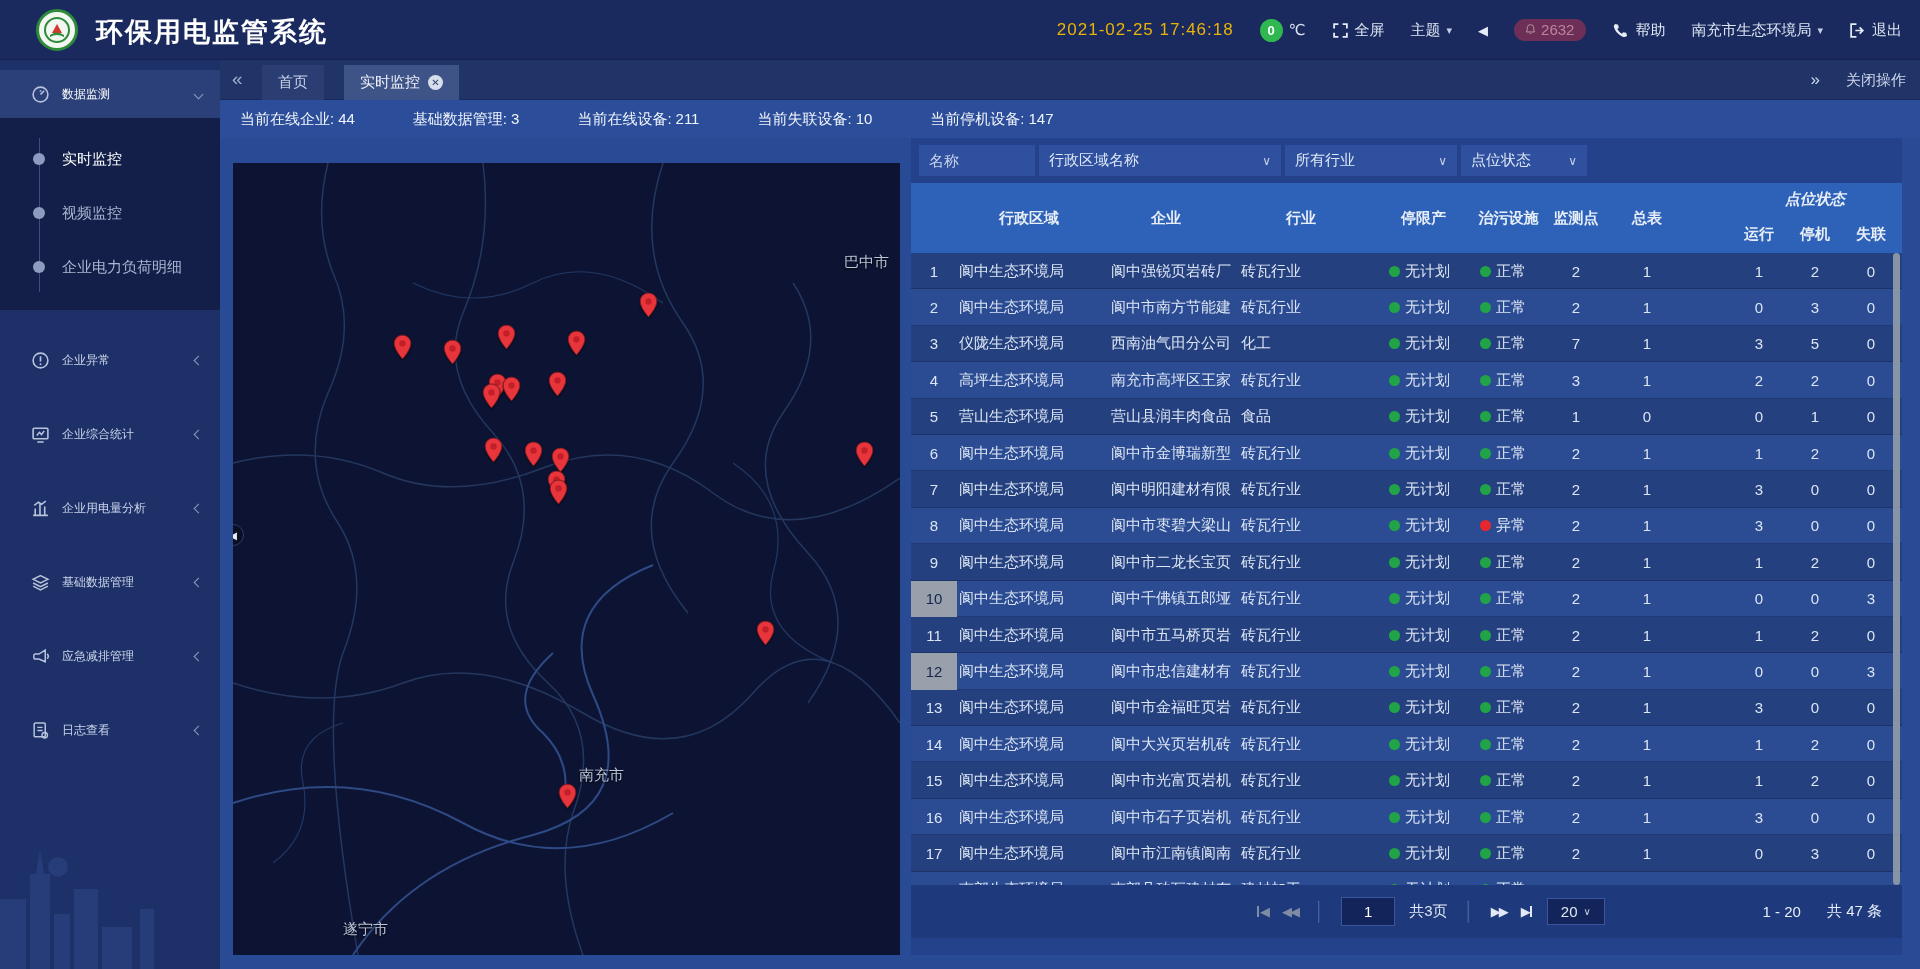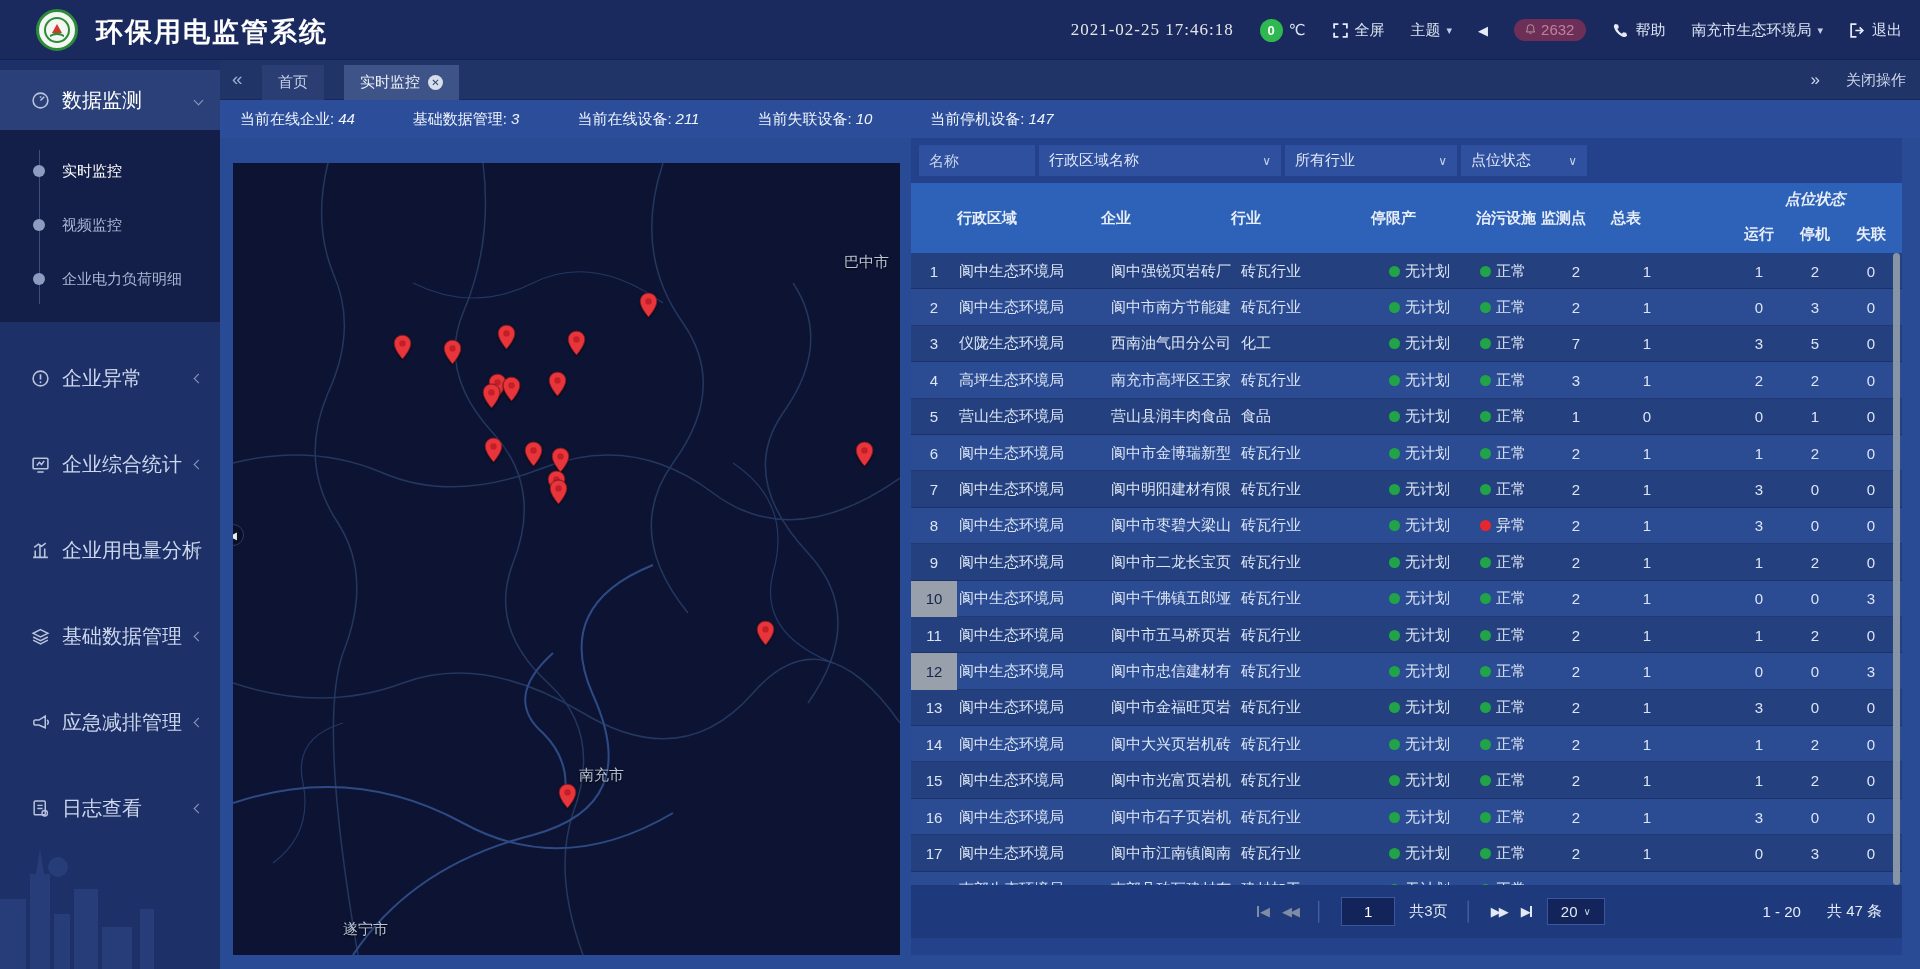--- a/index.html
+++ b/index.html
@@ -8,35 +8,35 @@
   .app { position:relative; width:1920px; height:969px; }
 
   
   .hdr { position:absolute; left:0; top:0; width:1920px; height:60px; background:#1a2a5e;
          display:flex; align-items:center; border-bottom:1px solid #13224e; z-index:5;}
   .logo { position:absolute; left:36px; top:9px; width:42px; height:42px; border-radius:50%;
           background:#f2f7f2; border:3px solid #2e8b3a; display:flex; align-items:center; justify-content:center; }
   .logo svg{ width:28px; height:28px;}
   .title { position:absolute; left:96px; top:14px; font-size:27px; font-weight:bold; color:#ffffff; letter-spacing:2px; }
   .hdr-right { position:absolute; right:18px; top:0; height:60px; display:flex; align-items:center; gap:26px; color:#dde5f3; font-size:15px; }
-  .clock { font-size:17px; color:#e5e5e5; letter-spacing:1px;font-family:Liberation Serif, serif;}
+  .clock { font-size:17px; color:#eab308; letter-spacing:1px;}
   .temp { display:flex; align-items:center; gap:6px; }
   .temp-circle { width:23px; height:23px; border-radius:50%; background:#2fb84f; color:#fff; font-size:13px; font-weight:bold;
                  display:flex; align-items:center; justify-content:center; }
   .hbtn { display:flex; align-items:center; gap:6px; cursor:pointer; white-space:nowrap;}
   .hbtn svg { width:17px; height:17px; }
   .caret { font-size:11px; color:#c4cfe6; }
   .badge-pill { display:flex; align-items:center; gap:4px; background:#7c3157; opacity:.85; border-radius:11px;
                 padding:2px 12px 3px 10px; color:#d993ab; }
   .badge-pill .num { color:#d893a8; font-size:15px;text-align:right; }
   .spk { color:#e6ecf8; font-size:13px; }
 
   
   .sidebar { position:absolute; left:0; top:60px; width:220px; height:909px; background:#1d3067; z-index:4; }
-  .side-item { position:relative; height:60px; display:flex; align-items:center; color:#ccd6ec; font-size:20px; cursor:pointer; }
+  .side-item { position:relative; height:48px; display:flex; align-items:center; color:#ccd6ec; font-size:12px; cursor:pointer; }
   .side-item .ic { position:absolute; left:30px; width:20px; height:20px; display:flex; align-items:center; justify-content:center;}
   .side-item .ic svg{width:19px;height:19px;}
   .side-item .lbl { position:absolute; left:62px; white-space:nowrap; }
   .side-item.active { background:#2b4078; color:#ffffff; }
   .side-item.spaced { margin-top:26px; }
   .chev { position:absolute; right:18px; width:7px; height:7px; border-right:1.6px solid #8e9cbf; border-bottom:1.6px solid #8e9cbf; }
   .chev.left { transform:rotate(135deg); }
   .chev.down { transform:rotate(45deg); }
   .submenu { background:#131f48; padding:14px 0 16px 0; position:relative; }
   .submenu .line { position:absolute; left:39px; top:20px; bottom:18px; width:1px; background:#3c4e82; }
@@ -56,21 +56,21 @@
   .tab.t0 { left:42px; }
   .tab.t1 { left:124px; background:#3e5388; color:#eef2fa; }
   .tab-close { width:15px; height:15px; border-radius:50%; background:#d7deec; color:#2c4170; font-size:10px; font-weight:bold;
                display:flex; align-items:center; justify-content:center; }
   .tab-right { position:absolute; right:14px; top:0; height:40px; display:flex; align-items:center; gap:26px; }
   .tab-exp { color:#cdd8ee; font-size:17px; cursor:pointer;}
   .close-ops { color:#cdd6ea; font-size:15px; cursor:pointer; }
 
   .statsbar { position:absolute; left:0; top:40px; width:1700px; height:38px; background:#2b4d9a;
               display:flex; align-items:center; gap:58px; padding-left:20px; color:#f0f4fb; font-size:15px; }
-  .stat b { font-weight:normal; margin-left:4px;font-style:italic;}
+  .stat b { font-weight:normal; margin-left:4px;}
 
   .content { position:absolute; left:0; top:78px; width:1700px; height:831px; background:#294a95; }
 
   
   .map { position:absolute; left:13px; top:25px; width:667px; height:792px; background:#0d1433; overflow:hidden; }
   .map svg.roads { position:absolute; left:0; top:0; }
   .map-label { position:absolute; color:#b9c5da; font-size:15px; text-shadow:0 1px 2px #000; white-space:nowrap; }
   .pin { position:absolute; width:19px; height:26px; cursor:pointer; }
   .pin svg { width:19px; height:26px; filter:drop-shadow(0 1px 1px rgba(0,0,0,.6)); }
   .map-toggle { position:absolute; left:-11px; top:361px; width:22px; height:22px; border-radius:50%;
@@ -86,21 +86,21 @@
   .f-name { width:116px; }
   .f-name input { width:100%; background:transparent; border:none; outline:none; color:#dfe7f5; font-size:15px;
                   font-family:"Liberation Sans","DejaVu Sans",sans-serif; }
   .f-name input::placeholder { color:#c9d4ea; opacity:1; }
   .f-region { width:242px; } .f-ind { width:172px; } .f-status { width:126px; }
 
   .tablewrap { position:absolute; left:0; top:45px; width:991px; height:702px; }
   .tgrid { display:grid; grid-template-columns:46px 144px 130px 140px 105px 65px 70px 72px 48px 56px 56px 56px; }
   .thead { position:relative; height:70px; background:#2d62b8; color:#e8eef8; font-size:15px; font-weight:bold; }
   .thead .tgrid { height:70px; align-items:center; }
-  .th { }
+  .th { text-align:center; }
   .th.blank{ }
   .pt-group { position:absolute; left:820px; top:7px; width:168px; text-align:center; font-style:italic; font-size:15px; }
   .pt-subs { position:absolute; left:820px; top:42px; width:168px; display:grid; grid-template-columns:56px 56px 56px; }
   .pt-subs div { text-align:center; }
   .rows { position:relative; height:632px; overflow:hidden; }
   .trow { height:36.4px; align-items:center; color:#dce5f4; font-size:15px; border-bottom:1px solid rgba(13,27,64,.35); cursor:pointer;}
   .trow.odd { background:#24407e; } .trow.even { background:#2b4c92; }
   .cell { overflow:hidden; white-space:nowrap; }
   .c-num { height:36.4px; display:flex; align-items:center; justify-content:center; }
   .c-num.sel { background:#98a1ab; color:#16244e; }

